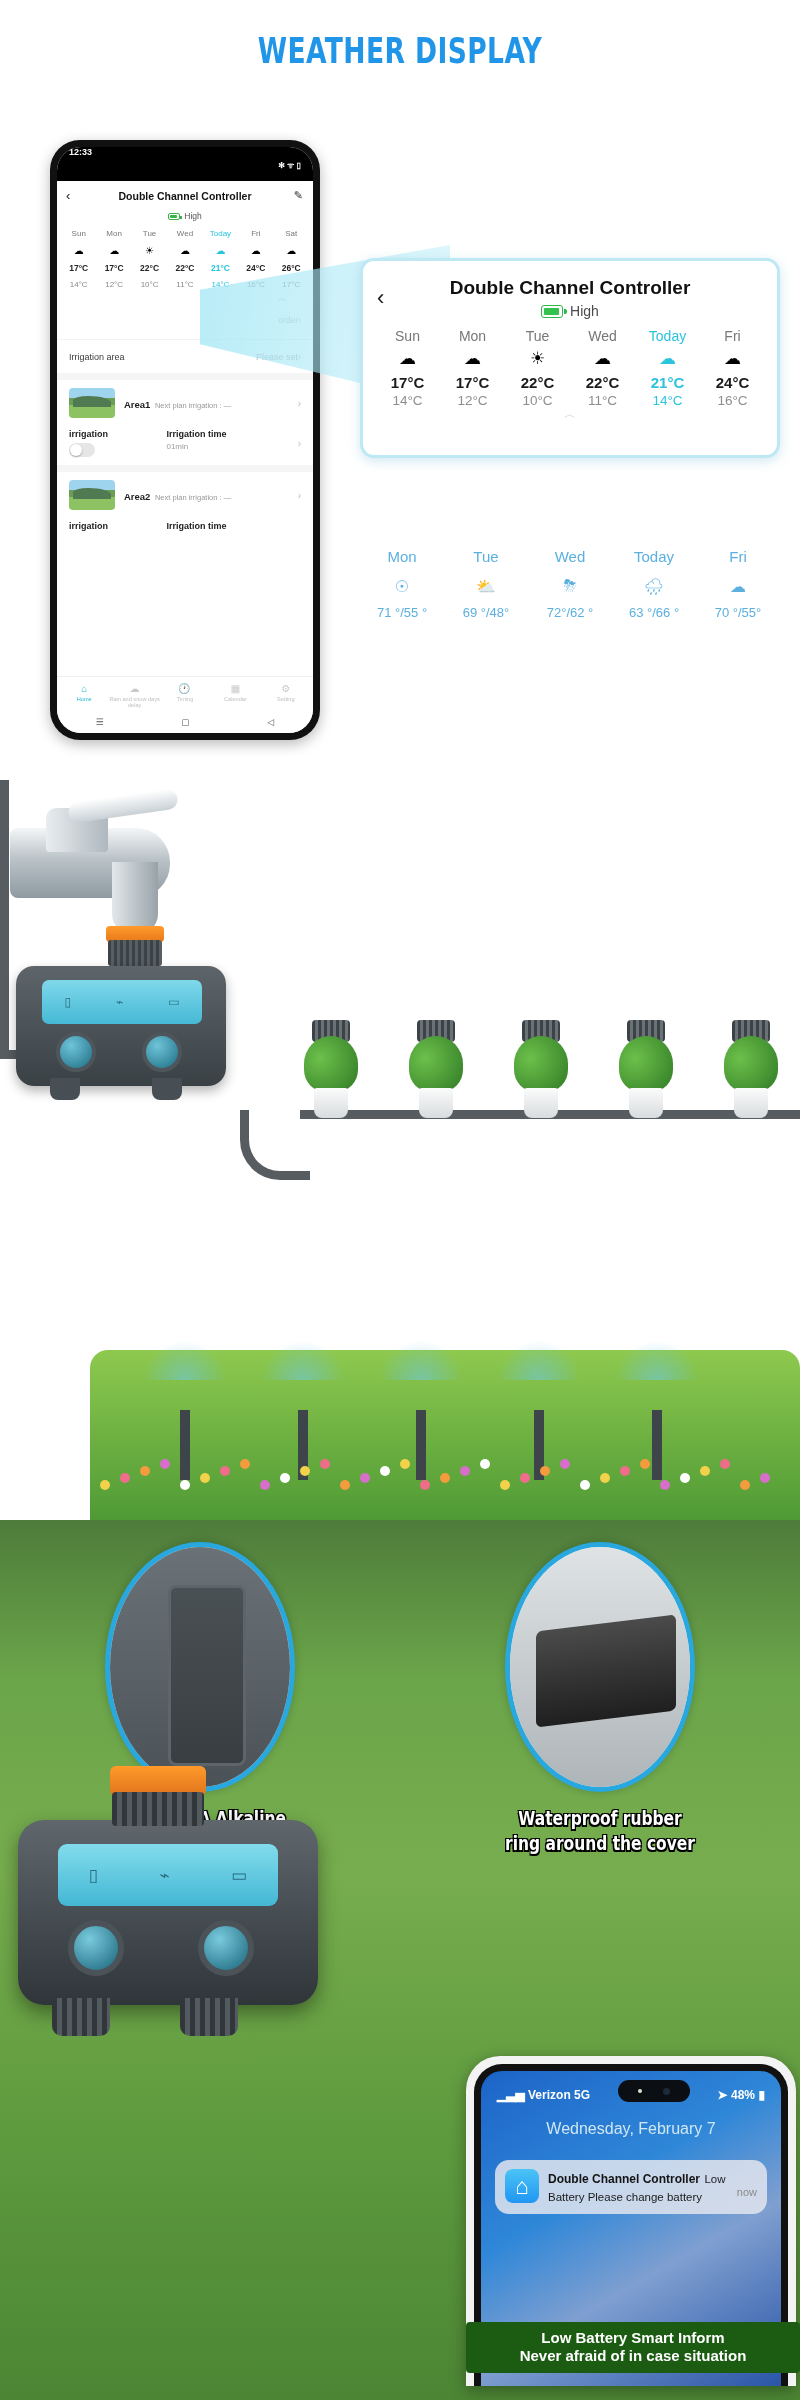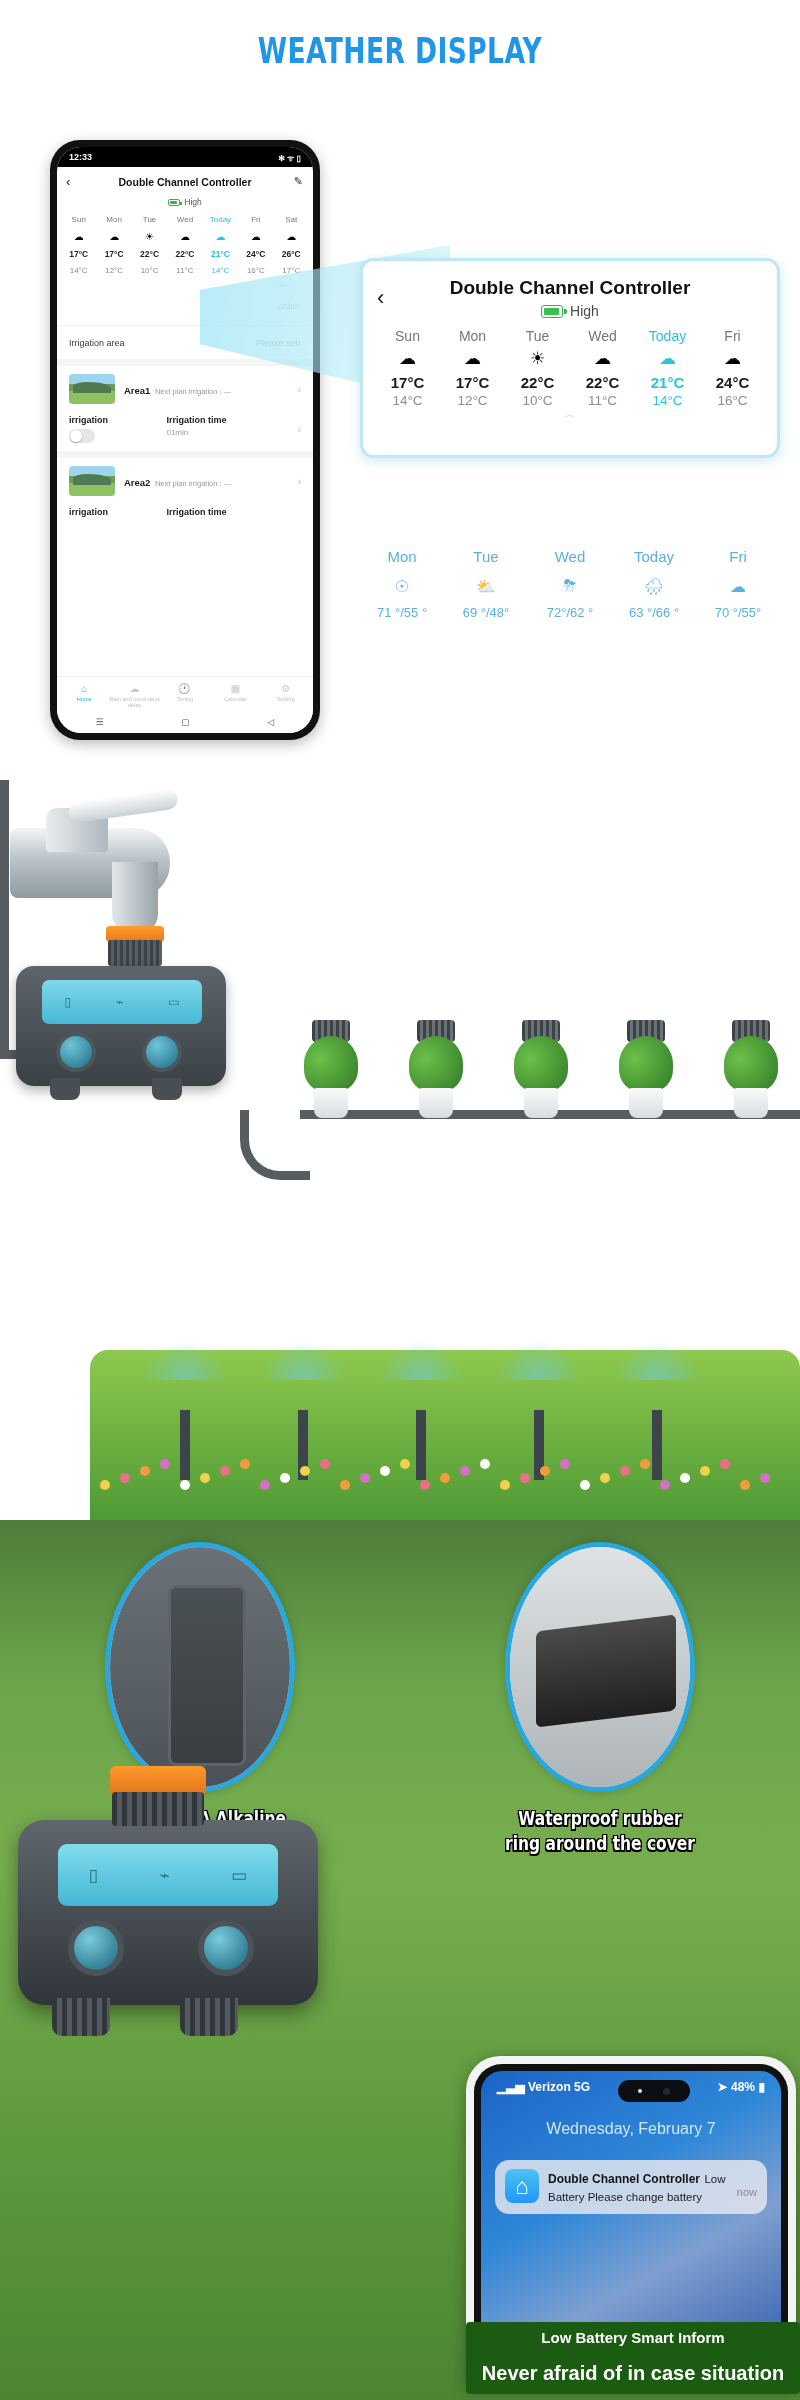--- a/index.html
+++ b/index.html
@@ -14,21 +14,21 @@
     position:absolute; left:0; top:30px; width:800px; text-align:center;
     font-size:36px; font-weight:bold; color:#2196e8; letter-spacing:0.5px;
     font-family:"DejaVu Sans Condensed","Liberation Sans Narrow","Liberation Sans",sans-serif;
     transform: scaleX(0.82); transform-origin: center;
   }
 
   
   #phone { position:absolute; left:50px; top:140px; width:270px; height:600px;
     background:#111; border-radius:30px; padding:7px; box-shadow:0 4px 14px rgba(0,0,0,.28); }
   #phone-inner { width:100%; height:100%; background:#fff; border-radius:24px; overflow:hidden; position:relative; }
-  #phone-status { height:20px; background:#000; color:#fff; display:flex; align-items:center;
+  #phone-status { height:34px; background:#000; color:#fff; display:flex; 
      justify-content:space-between; padding:0 12px; font-size:9px; font-weight:bold; }
   .st-right { display:flex; gap:3px; align-items:center; font-size:8px; }
   #app-head { position:relative; height:30px; display:flex; align-items:center; justify-content:center;
      border-bottom:0px; }
   #app-title { font-size:10.5px; font-weight:bold; color:#141414; }
   #app-back { position:absolute; left:9px; top:7px; font-size:13px; color:#222; }
   #app-edit { position:absolute; right:10px; top:8px; font-size:11px; color:#333; }
   #batt-row { display:flex; align-items:center; justify-content:center; gap:4px; font-size:8.5px; color:#555;
       padding-bottom:4px;}
   .batt-glyph { width:12px; height:7px; border:1px solid #3cb24a; border-radius:2px; position:relative; }
@@ -193,21 +193,21 @@
   .big-out { position:absolute; top:478px; width:58px; height:38px;
       background:repeating-linear-gradient(90deg,#30363a 0 5px,#545b60 5px 10px); border-radius:0 0 10px 10px; }
   #bo1{left:52px;} #bo2{left:180px;}
 
   
   #iphone { position:absolute; left:466px; top:2056px; width:330px; height:330px; z-index:5;
       background:#f3f3f3; border-radius:34px 34px 0 0; padding:8px 8px 0; box-shadow:0 4px 16px rgba(0,0,0,.35); }
   #ip-screen { width:100%; height:100%; border-radius:28px 28px 0 0; overflow:hidden; position:relative;
       background:linear-gradient(150deg,#1c64c8,#2f87d8 38%,#7f9fd0 62%,#2a55a8); border:7px solid #111;
       border-bottom:none; }
-  #ip-status { display:flex; align-items:flex-start; justify-content:space-between; padding:9px 16px 0;
+  #ip-status { display:flex; align-items:flex-end; justify-content:space-between; padding:9px 16px 0;
       color:#fff; font-size:12px; font-weight:bold; }
   #ip-island { width:72px; height:22px; background:#0b0e12; border-radius:12px; display:flex;
       align-items:center; justify-content:space-around; padding:0 10px; }
   .dot-cam { width:7px; height:7px; border-radius:50%; background:#1d2a3a; }
   .dot-led { width:4px; height:4px; border-radius:50%; background:#d6e6cf; }
   #ip-date { text-align:center; color:#cfe7f5; font-size:16px; margin-top:18px; }
   #ip-time { text-align:center; color:#eaf6fd; font-size:62px; font-weight:bold; line-height:1; margin-top:2px;
       letter-spacing:-1px; }
   #ip-notif { margin:22px 14px 0; background:rgba(228,230,238,.84); border-radius:14px; padding:9px 10px;
       display:flex; gap:9px; align-items:flex-start; }
@@ -215,21 +215,21 @@
       flex:0 0 auto; position:relative; }
   #notif-icon:after { content:"⌂"; position:absolute; inset:0; color:#fff; font-size:23px; text-align:center; line-height:34px;}
   #notif-body { flex:1; }
   #notif-title { font-size:12px; font-weight:bold; color:#141414; }
   #notif-sub { font-size:11.5px; color:#1c1c1c; margin-top:1px; }
   #notif-now { font-size:11px; color:#8b8b8b;margin-top:17px; }
 
   #green-banner { position:absolute; left:466px; top:2322px; width:334px; background:#1c5c12;
       color:#fff; text-align:center; padding:7px 6px 9px; z-index:6; border-radius:4px; }
   #gb-l1 { font-size:15px; font-weight:bold; }
-  #gb-l2 { font-size:20px; font-weight:bold; margin-top:16px; }
+  #gb-l2 { font-size:15px; font-weight:bold; margin-top:1px; }
 </style>
 </head>
 <body>
 
 <div id="sec-weather">
 
   <div id="page-title">WEATHER DISPLAY</div>
 
   <div id="phone">
     <div id="phone-inner">

